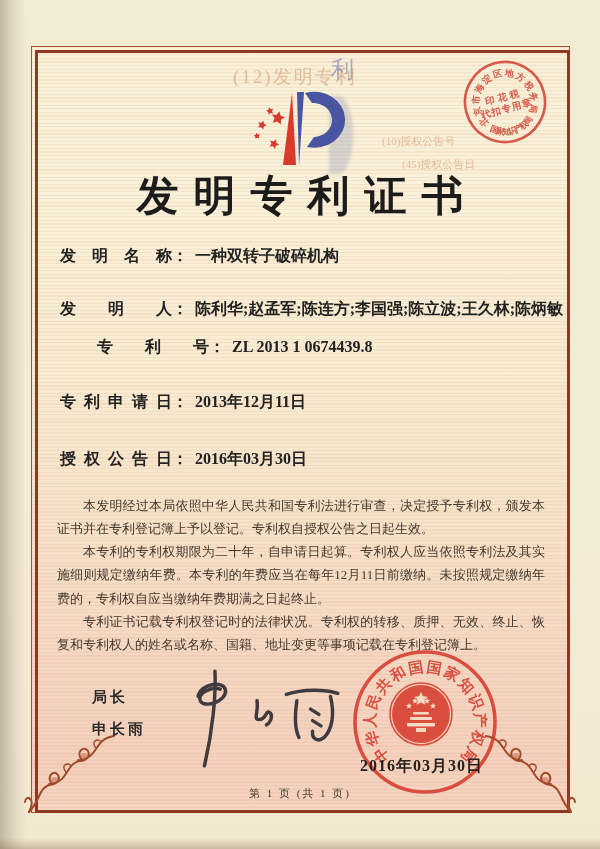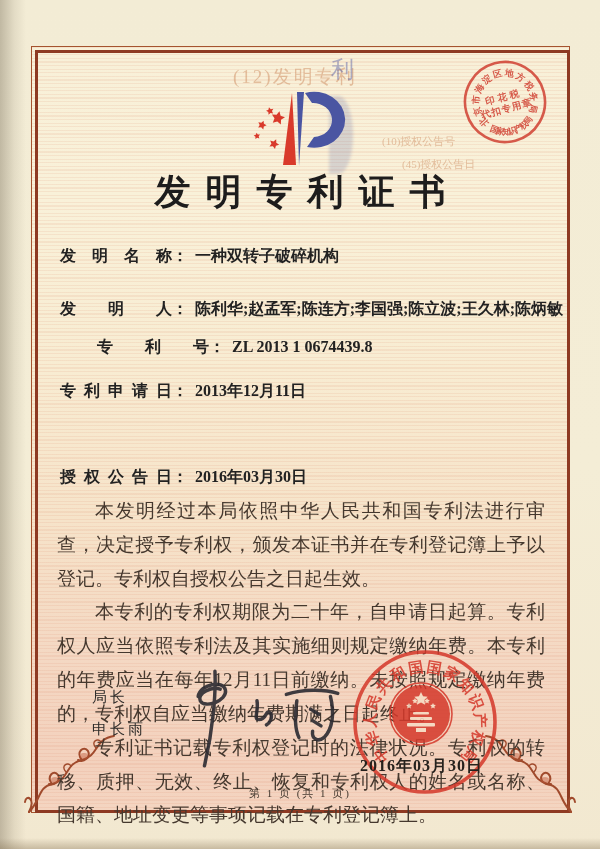--- a/index.html
+++ b/index.html
@@ -20,28 +20,28 @@
       repeating-linear-gradient(180deg,rgba(221,140,110,.14) 0 1.2px,rgba(0,0,0,0) 1.2px 3.6px),
       linear-gradient(180deg,#f8f0d8 0%,#f9f1d9 20%,#f8ecd2 42%,#f6e3c9 62%,#f4d8c3 80%,#f3d1bd 94%,#f4d5c1 100%);
   }
   .frame-outer{position:absolute;left:31px;top:46px;width:537px;height:765px;
     border:1px solid #a5532f;pointer-events:none;}
   .frame-inner{position:absolute;left:35px;top:50px;width:529px;height:757px;
     border:3px solid #8e3a22;pointer-events:none;}
   .ghost{position:absolute;color:rgba(205,140,95,.5);pointer-events:none;white-space:nowrap;}
   .cert-no{position:absolute;left:58px;top:78px;font-size:15px;letter-spacing:3px;color:#3b3a38;font-weight:600;}
   .title{position:absolute;left:30px;top:168px;width:540px;text-align:center;
-    font-size:36px;font-weight:700;letter-spacing:15px;color:#1d1c1c;text-indent:15px;}
+    font-size:42px;font-weight:700;letter-spacing:15px;color:#1d1c1c;text-indent:15px;}
   .field-row{position:absolute;left:60px;font-size:16px;color:#222;font-weight:600;white-space:nowrap;}
   .field-label{display:inline-block;width:112px;text-align:justify;text-align-last:justify;}
   .field-colon{margin-right:7px;}
   .paras{position:absolute;left:57px;top:494px;width:488px;}
-  .paras p{margin:0;text-indent:2em;font-size:19px;line-height:1.78;color:#45382e;
+  .paras p{margin:0;text-indent:2em;font-size:13px;line-height:1.78;color:#45382e;
     text-align:justify;font-weight:500;}
-  .signer{position:absolute;left:92px;font-size:15px;letter-spacing:3px;color:#2e2c2a;font-weight:400;}
+  .signer{position:absolute;left:92px;font-size:15px;letter-spacing:3px;color:#2e2c2a;font-weight:700;}
   .sig-svg{position:absolute;left:168px;top:665px;}
   .seal-svg{position:absolute;left:345px;top:642px;}
   .seal-date{position:absolute;left:360px;top:756px;width:150px;font-size:16px;font-weight:700;
     color:#26211d;letter-spacing:1px;white-space:nowrap;}
   .stamp-svg{position:absolute;left:461px;top:58px;opacity:.82;}
   .footer{position:absolute;left:30px;top:786px;width:540px;text-align:center;
     font-size:11px;color:#453a30;letter-spacing:2px;font-weight:400;}
   .orn{position:absolute;pointer-events:none;}
   svg text{font-family:"Liberation Serif","DejaVu Serif",serif;}
   .blue-ghost-bowl{position:absolute;left:329px;top:96px;width:24px;height:78px;
@@ -111,24 +111,24 @@
 
   <div class="field-row" style="top:299px;">
     <span class="field-label">发明人</span><span class="field-colon">：</span><span>陈利华;赵孟军;陈连方;李国强;陈立波;王久林;陈炳敏</span>
   </div>
   <div class="field-row" style="top:246px;">
     <span class="field-label">发明名称</span><span class="field-colon">：</span><span>一种双转子破碎机构</span>
   </div>
   <div class="field-row" style="top:337px;margin-left:37px;">
     <span class="field-label">专利号</span><span class="field-colon">：</span><span>ZL 2013 1 0674439.8</span>
   </div>
-  <div class="field-row" style="top:381px;">
+  <div class="field-row" style="top:392px;">
     <span class="field-label">专利申请日</span><span class="field-colon">：</span><span>2013年12月11日</span>
   </div>
-  <div class="field-row" style="top:467px;">
+  <div class="field-row" style="top:449px;">
     <span class="field-label">授权公告日</span><span class="field-colon">：</span><span>2016年03月30日</span>
   </div>
 
   <div class="paras">
     <p>本发明经过本局依照中华人民共和国专利法进行审查，决定授予专利权，颁发本证书并在专利登记簿上予以登记。专利权自授权公告之日起生效。</p>
     <p>本专利的专利权期限为二十年，自申请日起算。专利权人应当依照专利法及其实施细则规定缴纳年费。本专利的年费应当在每年12月11日前缴纳。未按照规定缴纳年费的，专利权自应当缴纳年费期满之日起终止。</p>
     <p>专利证书记载专利权登记时的法律状况。专利权的转移、质押、无效、终止、恢复和专利权人的姓名或名称、国籍、地址变更等事项记载在专利登记簿上。</p>
   </div>
 
   <div class="signer" style="top:688px;">局长</div>

